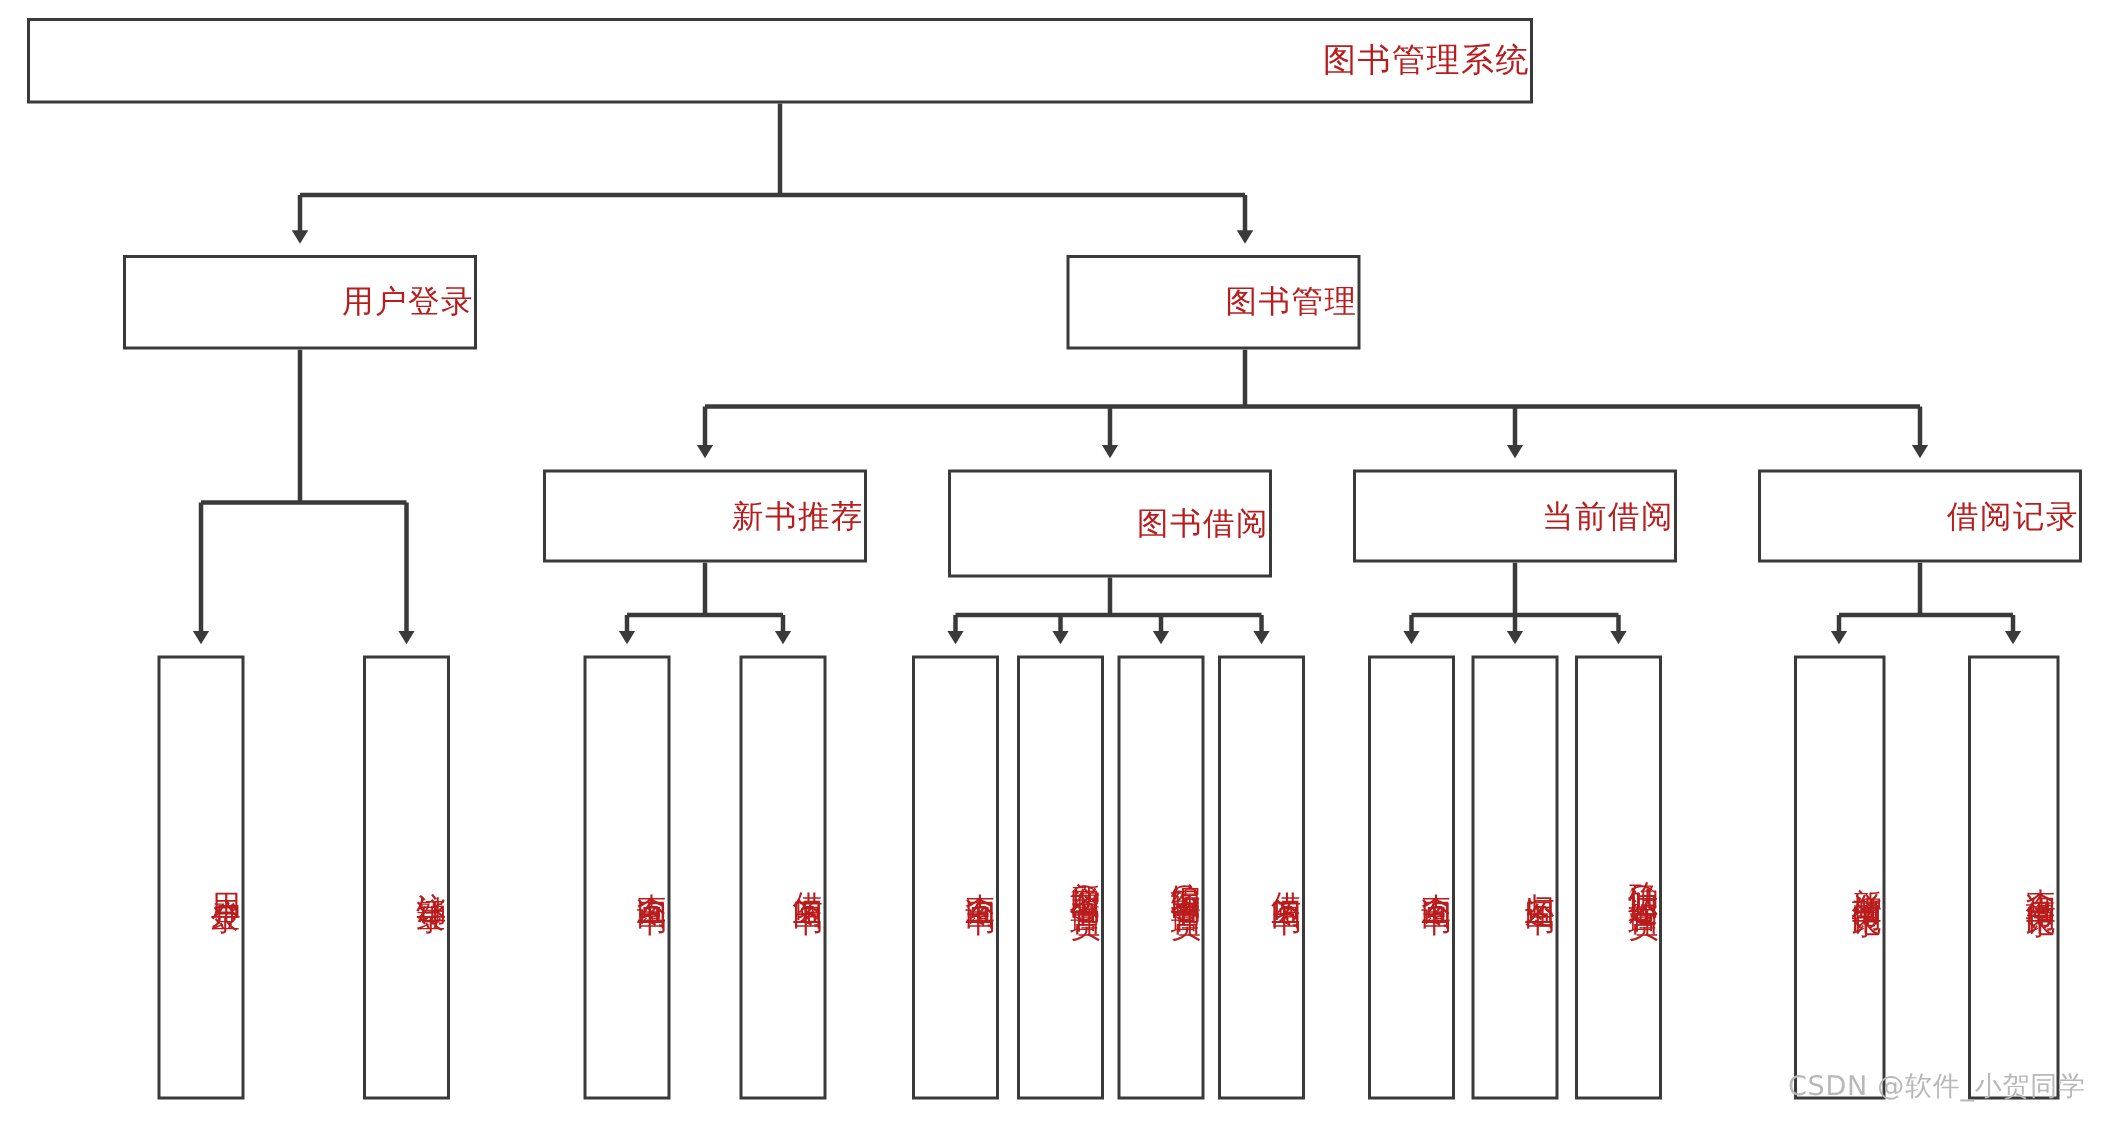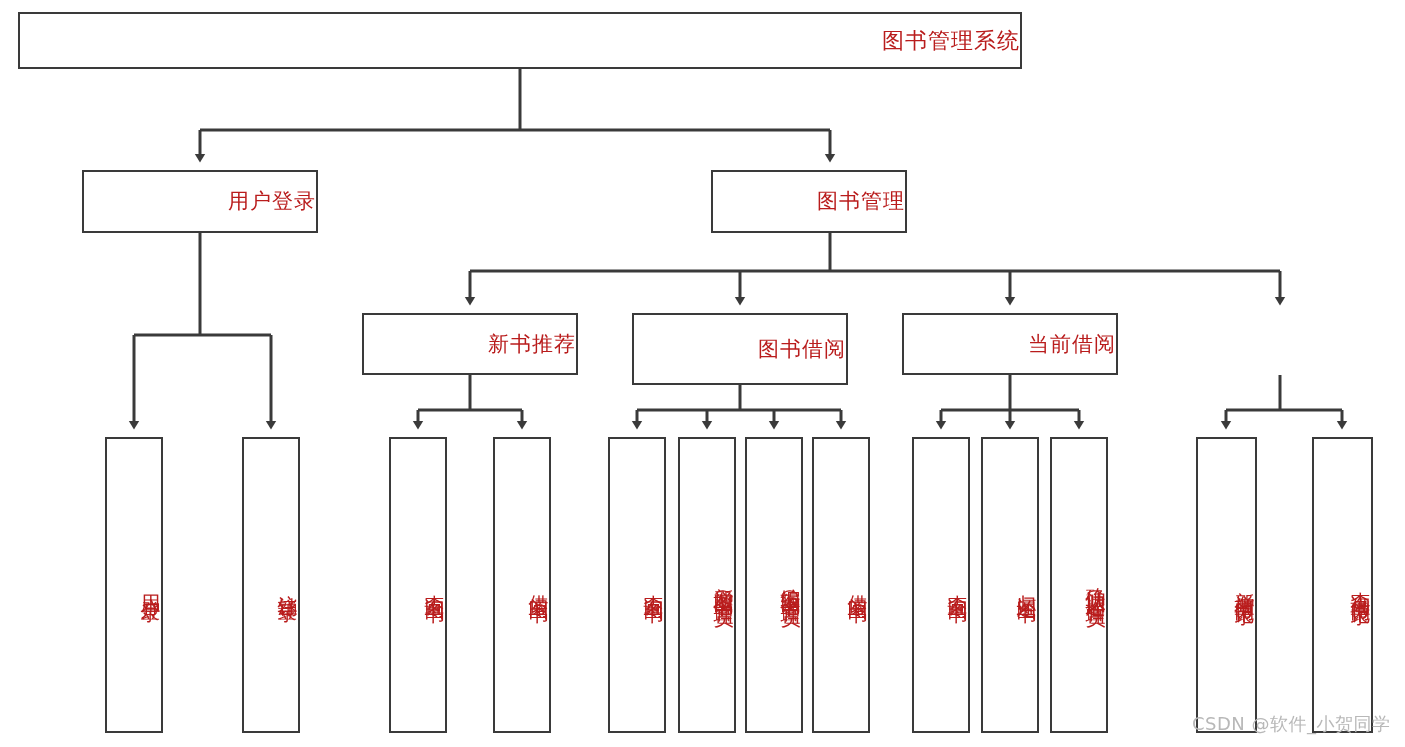--- a/index.html
+++ b/index.html
@@ -128,20 +128,23 @@
 
   <div class="node h" style="left:362px;top:313px;width:216px;height:62px;">
     <span>新书推荐</span>
   </div>
   <div class="node h" style="left:632px;top:313px;width:216px;height:72px;">
     <span>图书借阅</span>
   </div>
   <div class="node h" style="left:902px;top:313px;width:216px;height:62px;">
     <span>当前借阅</span>
   </div>
+  <div class="node h" style="left:1172px;top:313px;width:216px;height:62px;">
+    <span>借阅记录</span>
+  </div>
 
   <div class="node v" style="left:105px;top:437px;width:58px;height:296px;">
     <span class="vtext">用户登录</span>
   </div>
   <div class="node v" style="left:242px;top:437px;width:58px;height:296px;">
     <span class="vtext">注销登录</span>
   </div>
 
   <div class="node v" style="left:389px;top:437px;width:58px;height:296px;">
     <span class="vtext">查询图书</span>

